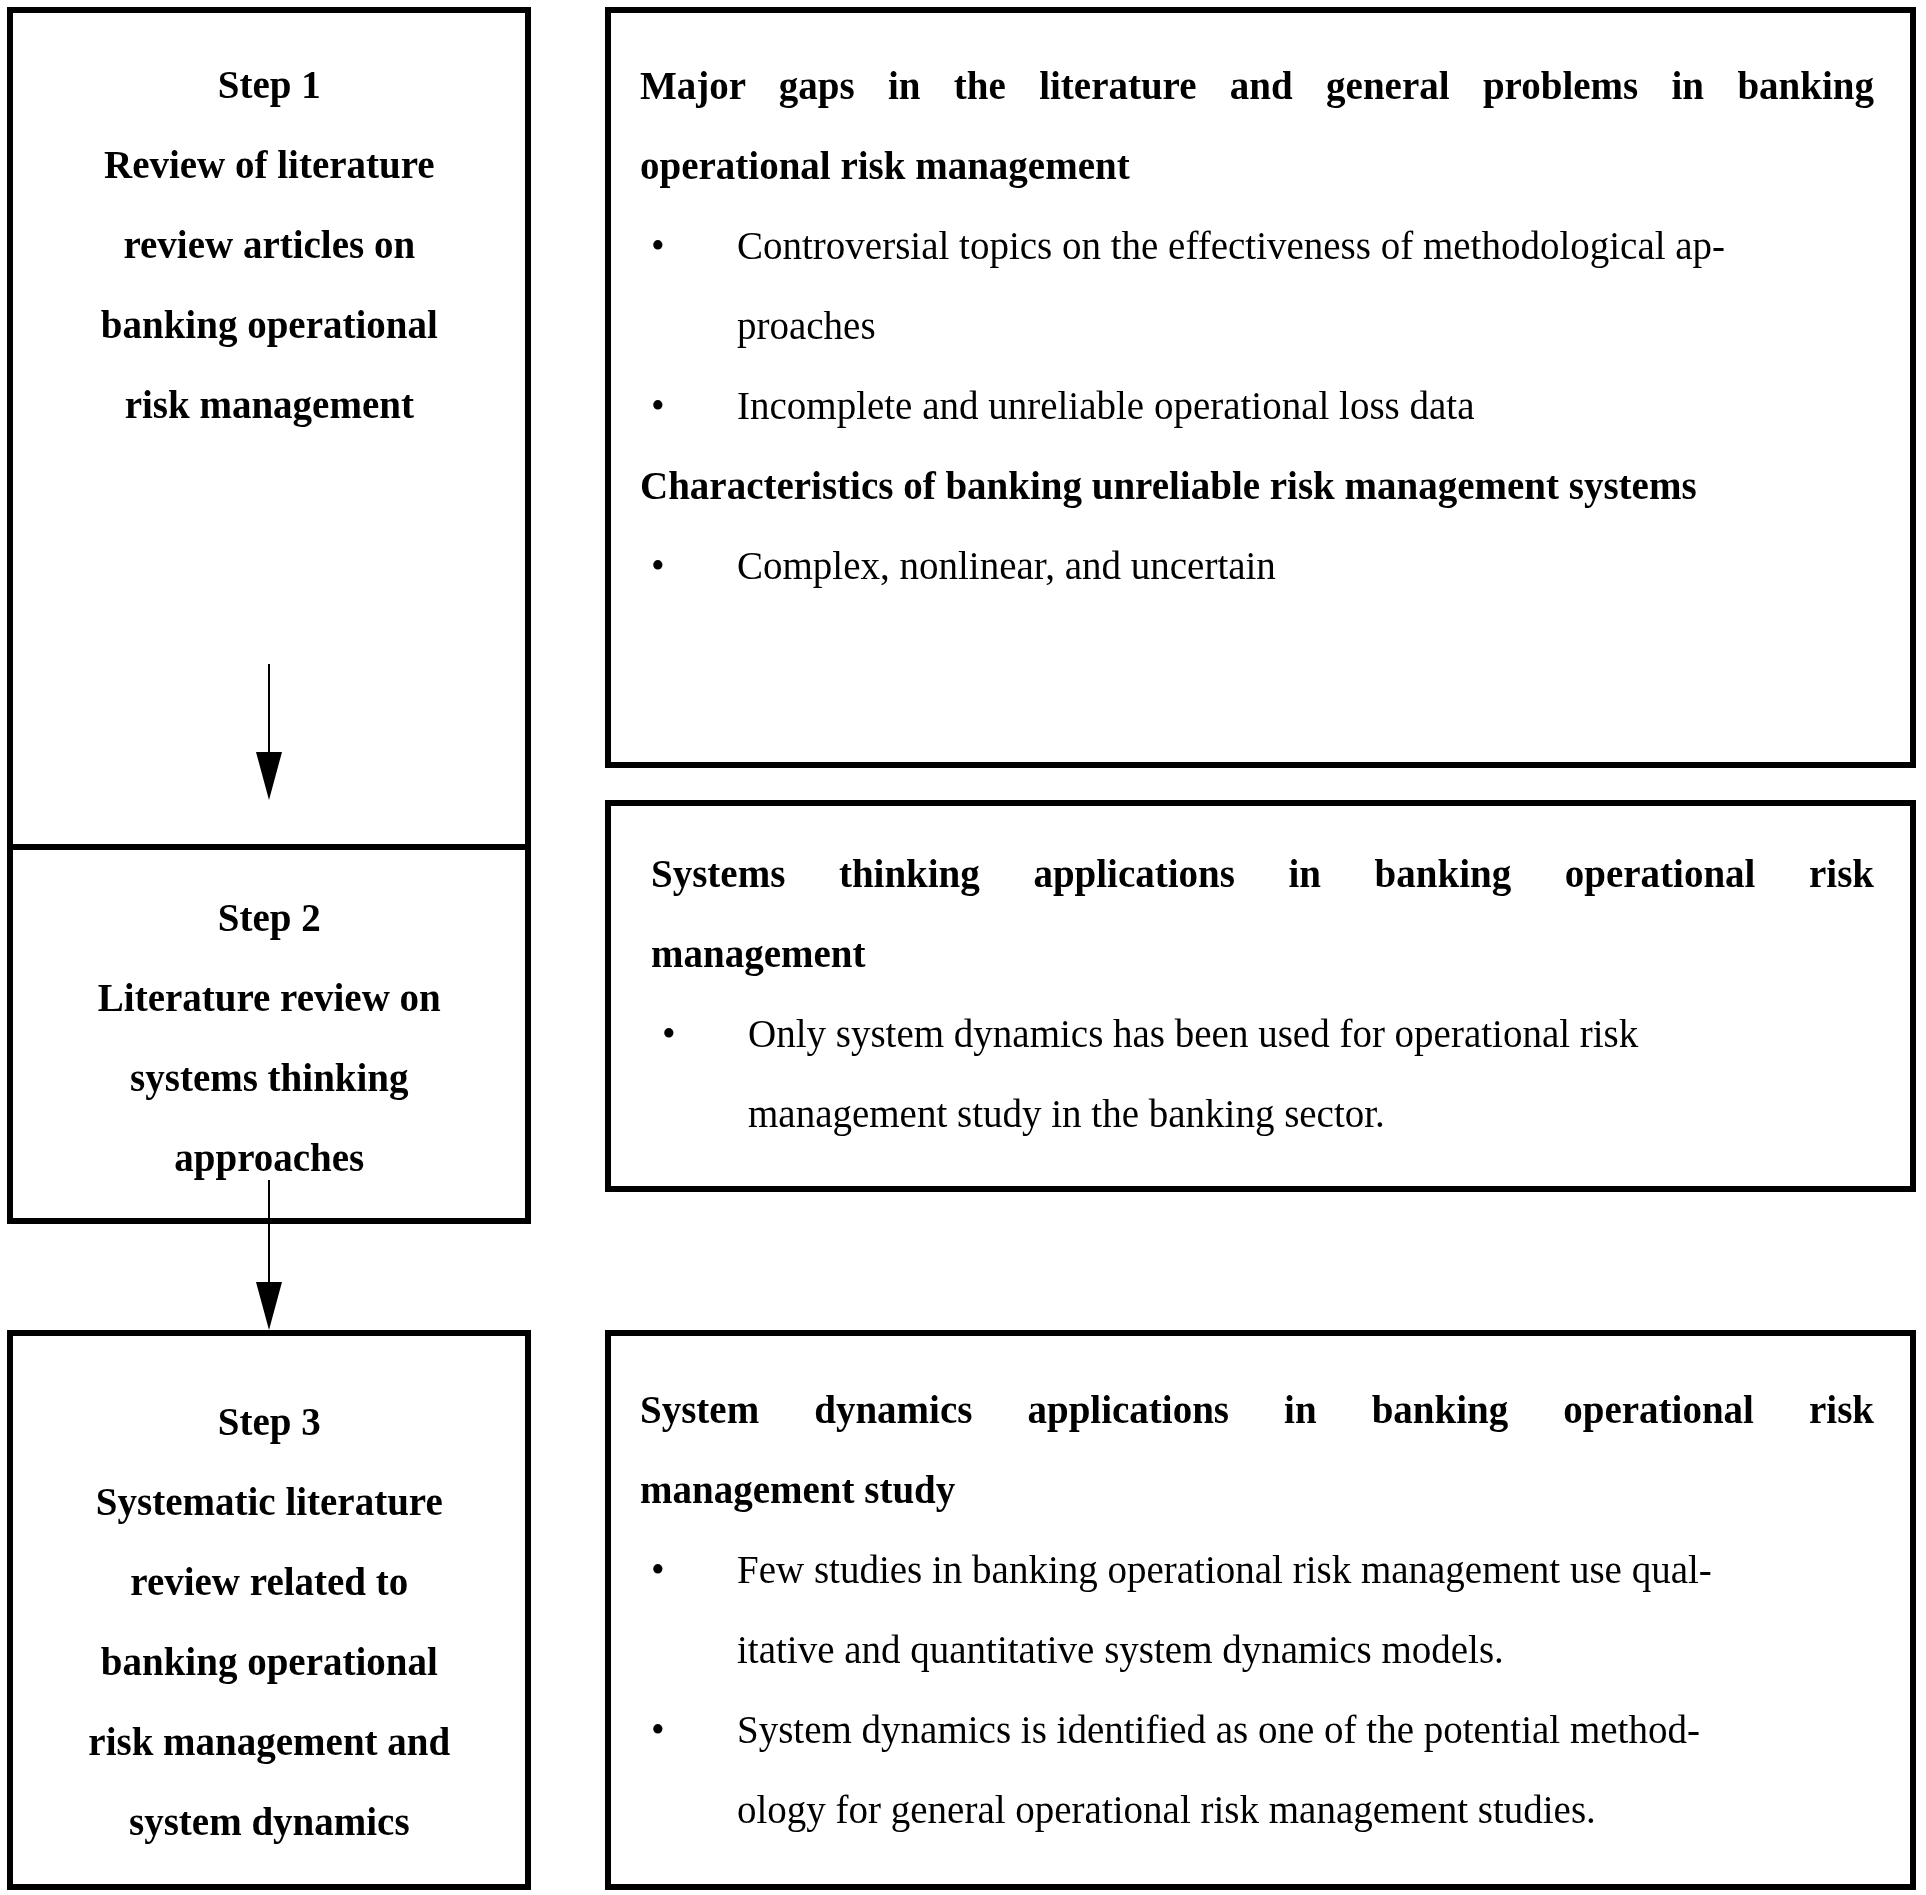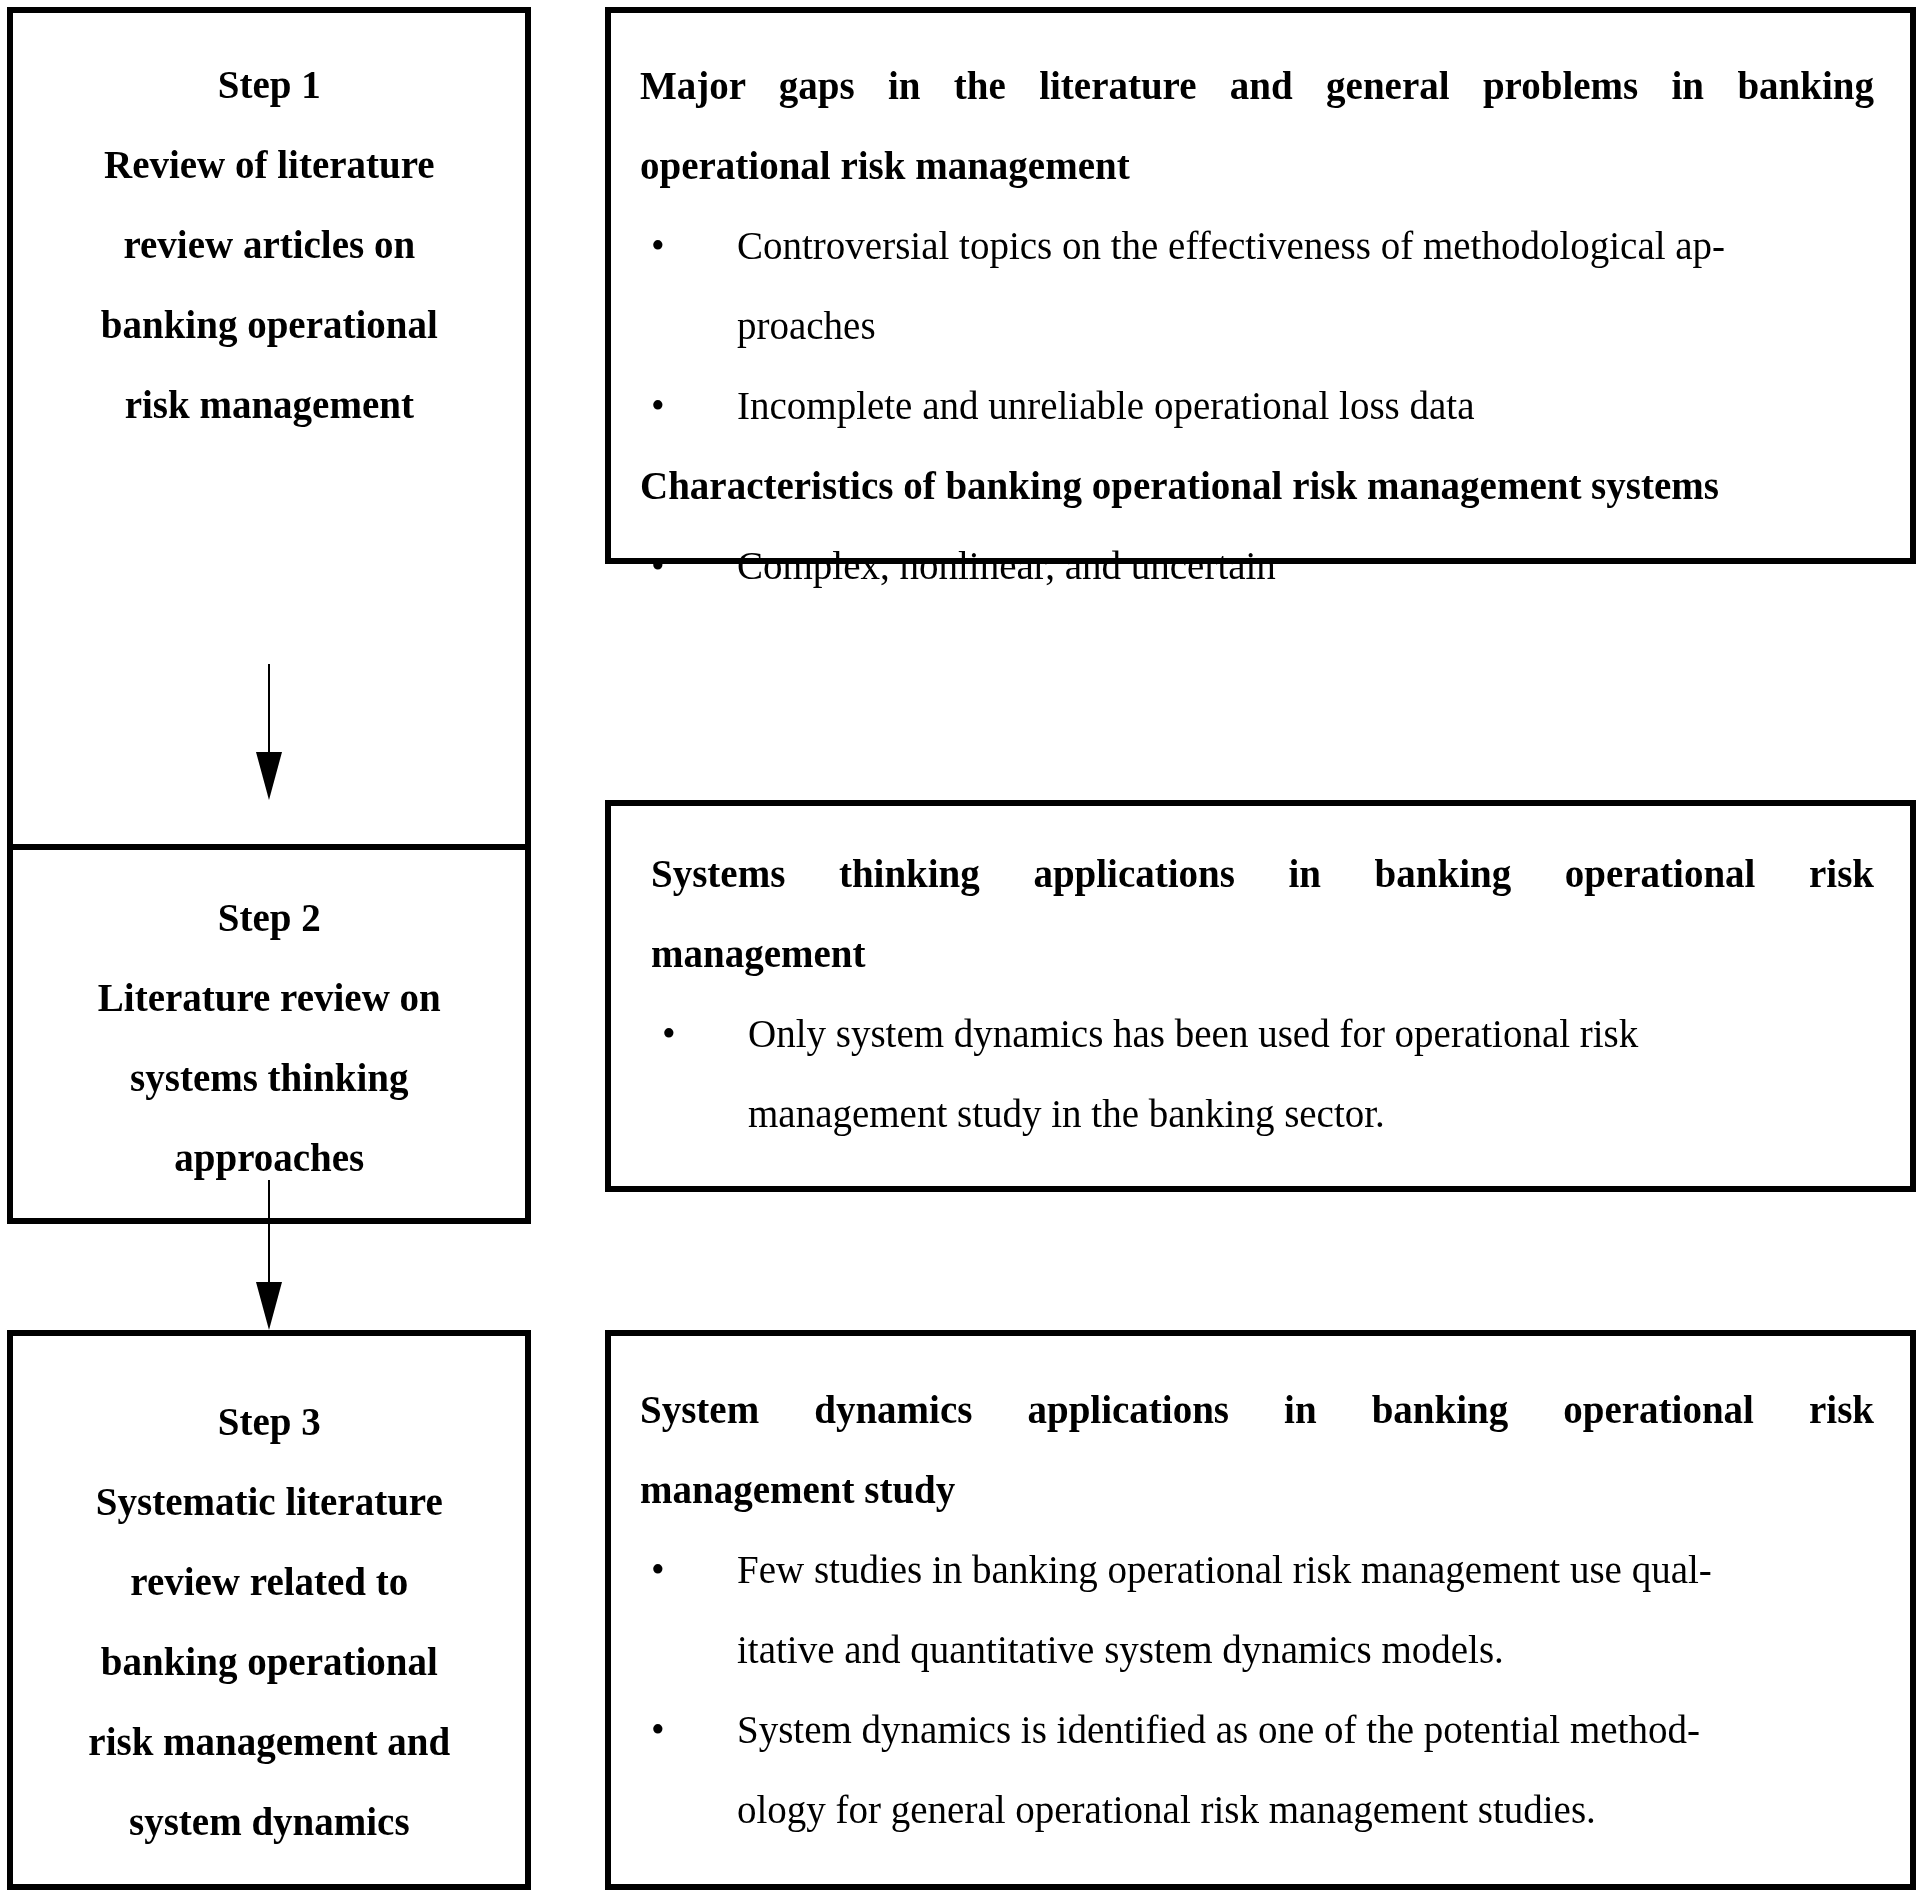--- a/index.html
+++ b/index.html
@@ -32,21 +32,21 @@
   #step1-box { top: 7.3px;   height: 851px; padding-top: 32px; }
   #step2-box { top: 800px; height: 380px;  padding-top: 28px; margin-top: 44px; }
   #step3-box { top: 1330px; height: 560px;  padding-top: 46px; }
 
   
   .panel {
     left: 605px;
     width: 1311px;
     text-align: left;
   }
-  #panel1 { top: 7.3px;   height: 557px; padding: 33px 36px 0 29px; }
+  #panel1 { top: 7.3px;   height: 761px; padding: 33px 36px 0 29px; }
   #panel2 { top: 800px; height: 392px;  padding: 28px 36px 0 40px; }
   #panel3 { top: 1330px; height: 560px;  padding: 34px 36px 0 29px; }
 
   .line {
     display: block;
     height: 80px;
     line-height: 80px;
     font-size: 39px;
     white-space: nowrap;
   }
@@ -113,21 +113,21 @@
         <span class="line">proaches</span>
       </div>
     </div>
     <div class="bullet-block">
       <span class="bmark">•</span>
       <div class="btext">
         <span class="line">Incomplete and unreliable operational loss data</span>
       </div>
     </div>
     <div class="bold">
-      <span class="line">Characteristics of banking operational risk management systems</span>
+      <span class="line">Characteristics of banking unreliable risk management systems</span>
     </div>
     <div class="bullet-block">
       <span class="bmark">•</span>
       <div class="btext">
         <span class="line">Complex, nonlinear, and uncertain</span>
       </div>
     </div>
   </div>
 
   <div class="arrow-shaft" id="arrow1-shaft"></div>

